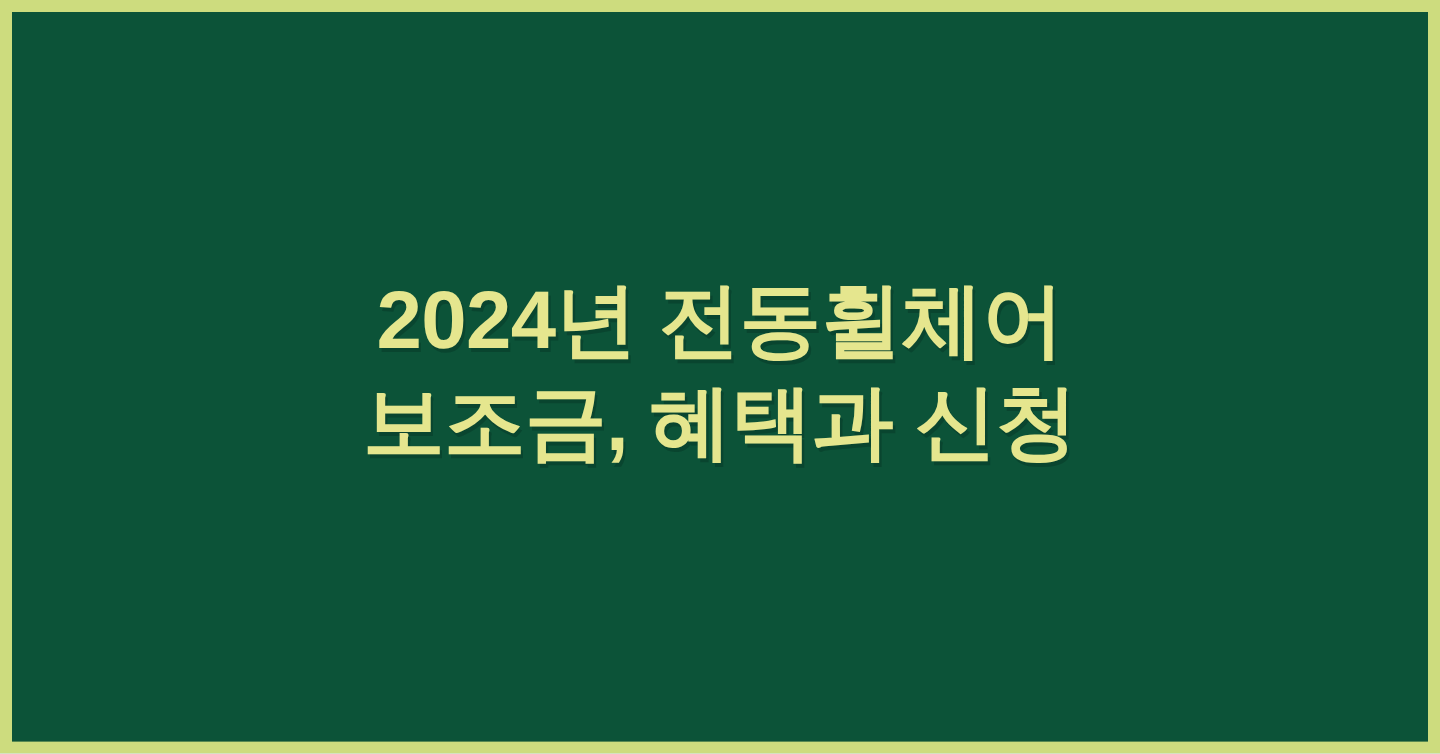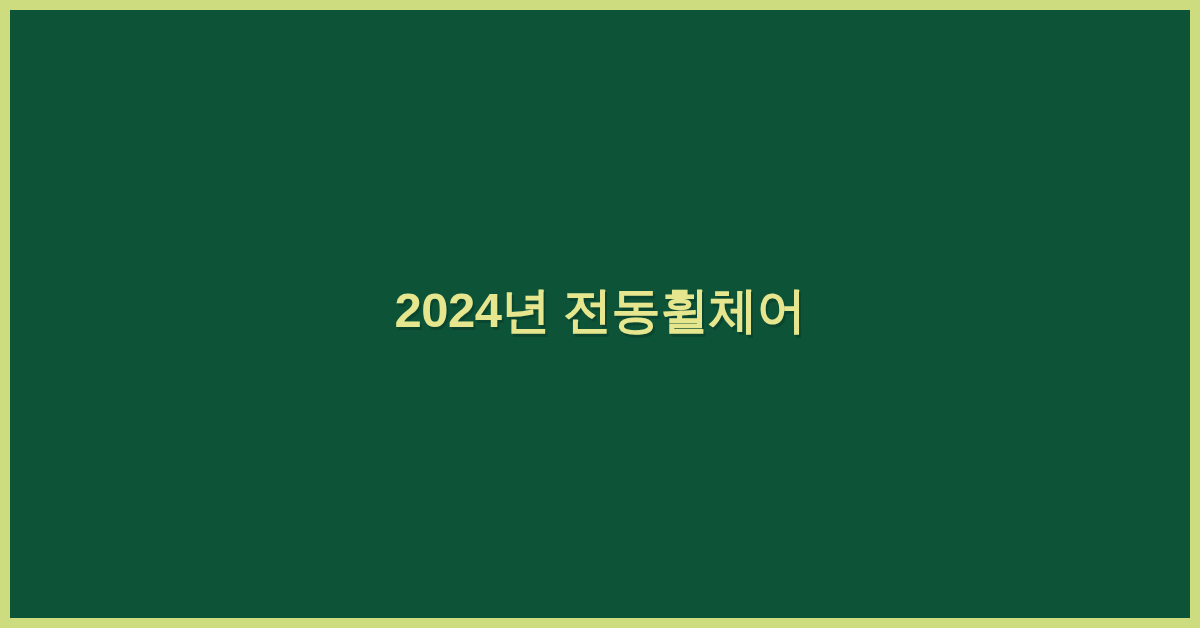--- a/index.html
+++ b/index.html
@@ -39,34 +39,35 @@
     text-align: center;
     padding: 0 40px;
     box-sizing: border-box;
     
     transform: translateY(-4px);
   }
 
   .headline-line {
     display: block;
     color: #e5e68e;
-    font-size: 49px;
+    font-size: 68px;
     font-weight: 700;
     line-height: 85px;
     letter-spacing: -0.5px;
     white-space: nowrap;
     text-shadow: 2px 3px 0 rgba(8, 58, 40, 0.55);
   }
 </style>
 </head>
 <body>
 
 <div class="card">
 
   <div class="panel">
 
     <div class="headline">
       <span class="headline-line">2024년 전동휠체어</span>
+      <span class="headline-line">보조금, 혜택과 신청</span>
     </div>
 
   </div>
 
 </div>
 
 </body></html>

